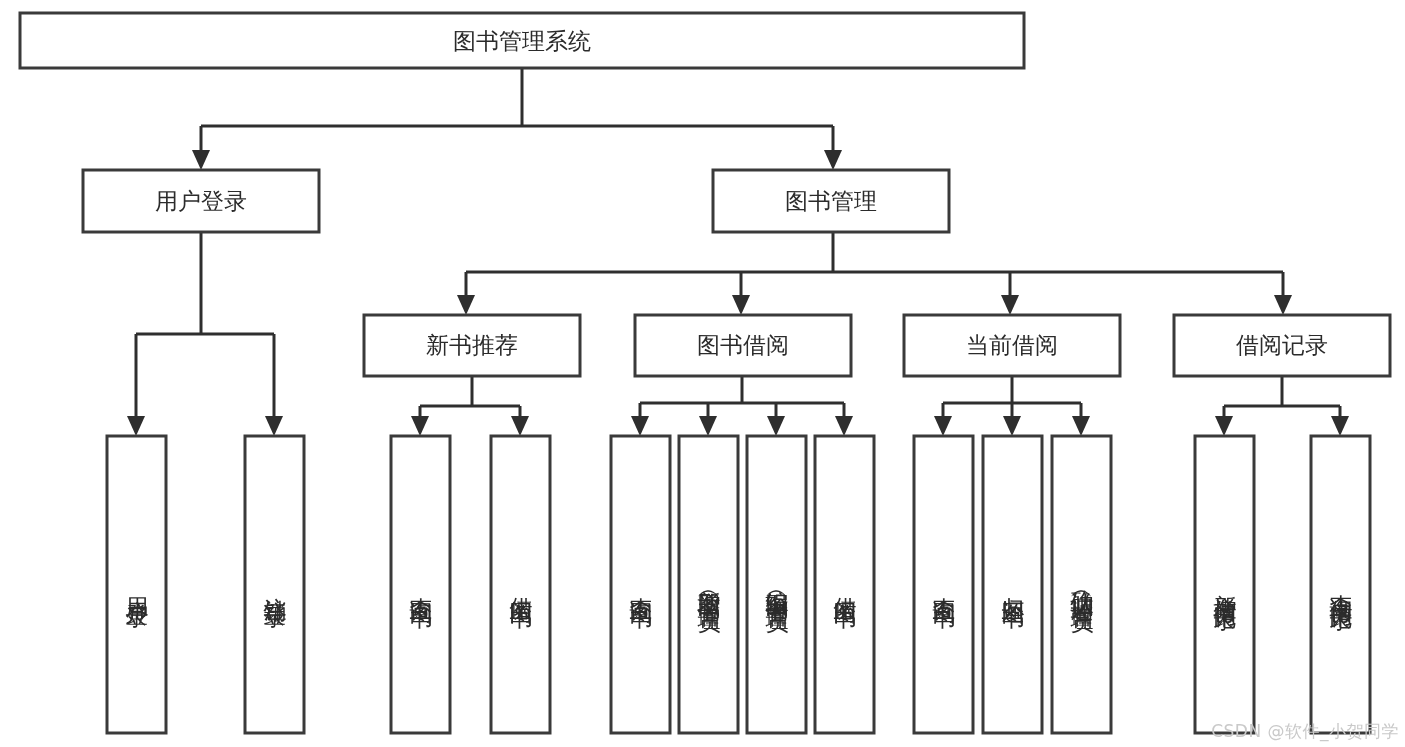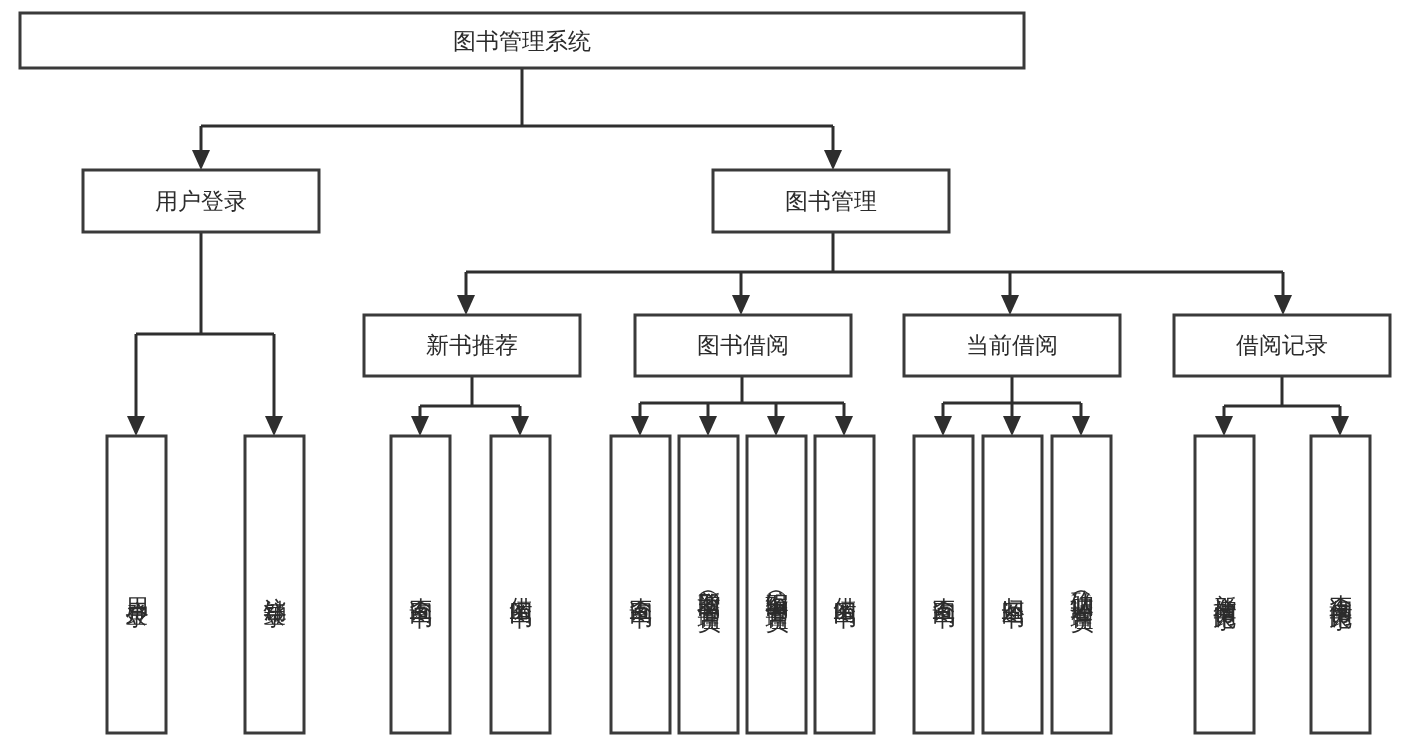--- a/index.html
+++ b/index.html
@@ -235,13 +235,14 @@
       <text class="node-label vertical" x="1222" y="585">新增借阅记录</text>
     </g>
 
     <g>
       <rect class="node-box" x="1309" y="436" width="59" height="297"></rect>
       <text class="node-label vertical" x="1338" y="585">查询借阅记录</text>
     </g>
 
   </svg>
 
+  <div class="watermark">CSDN @软件_小贺同学</div>
 </div>
 
 </body></html>

